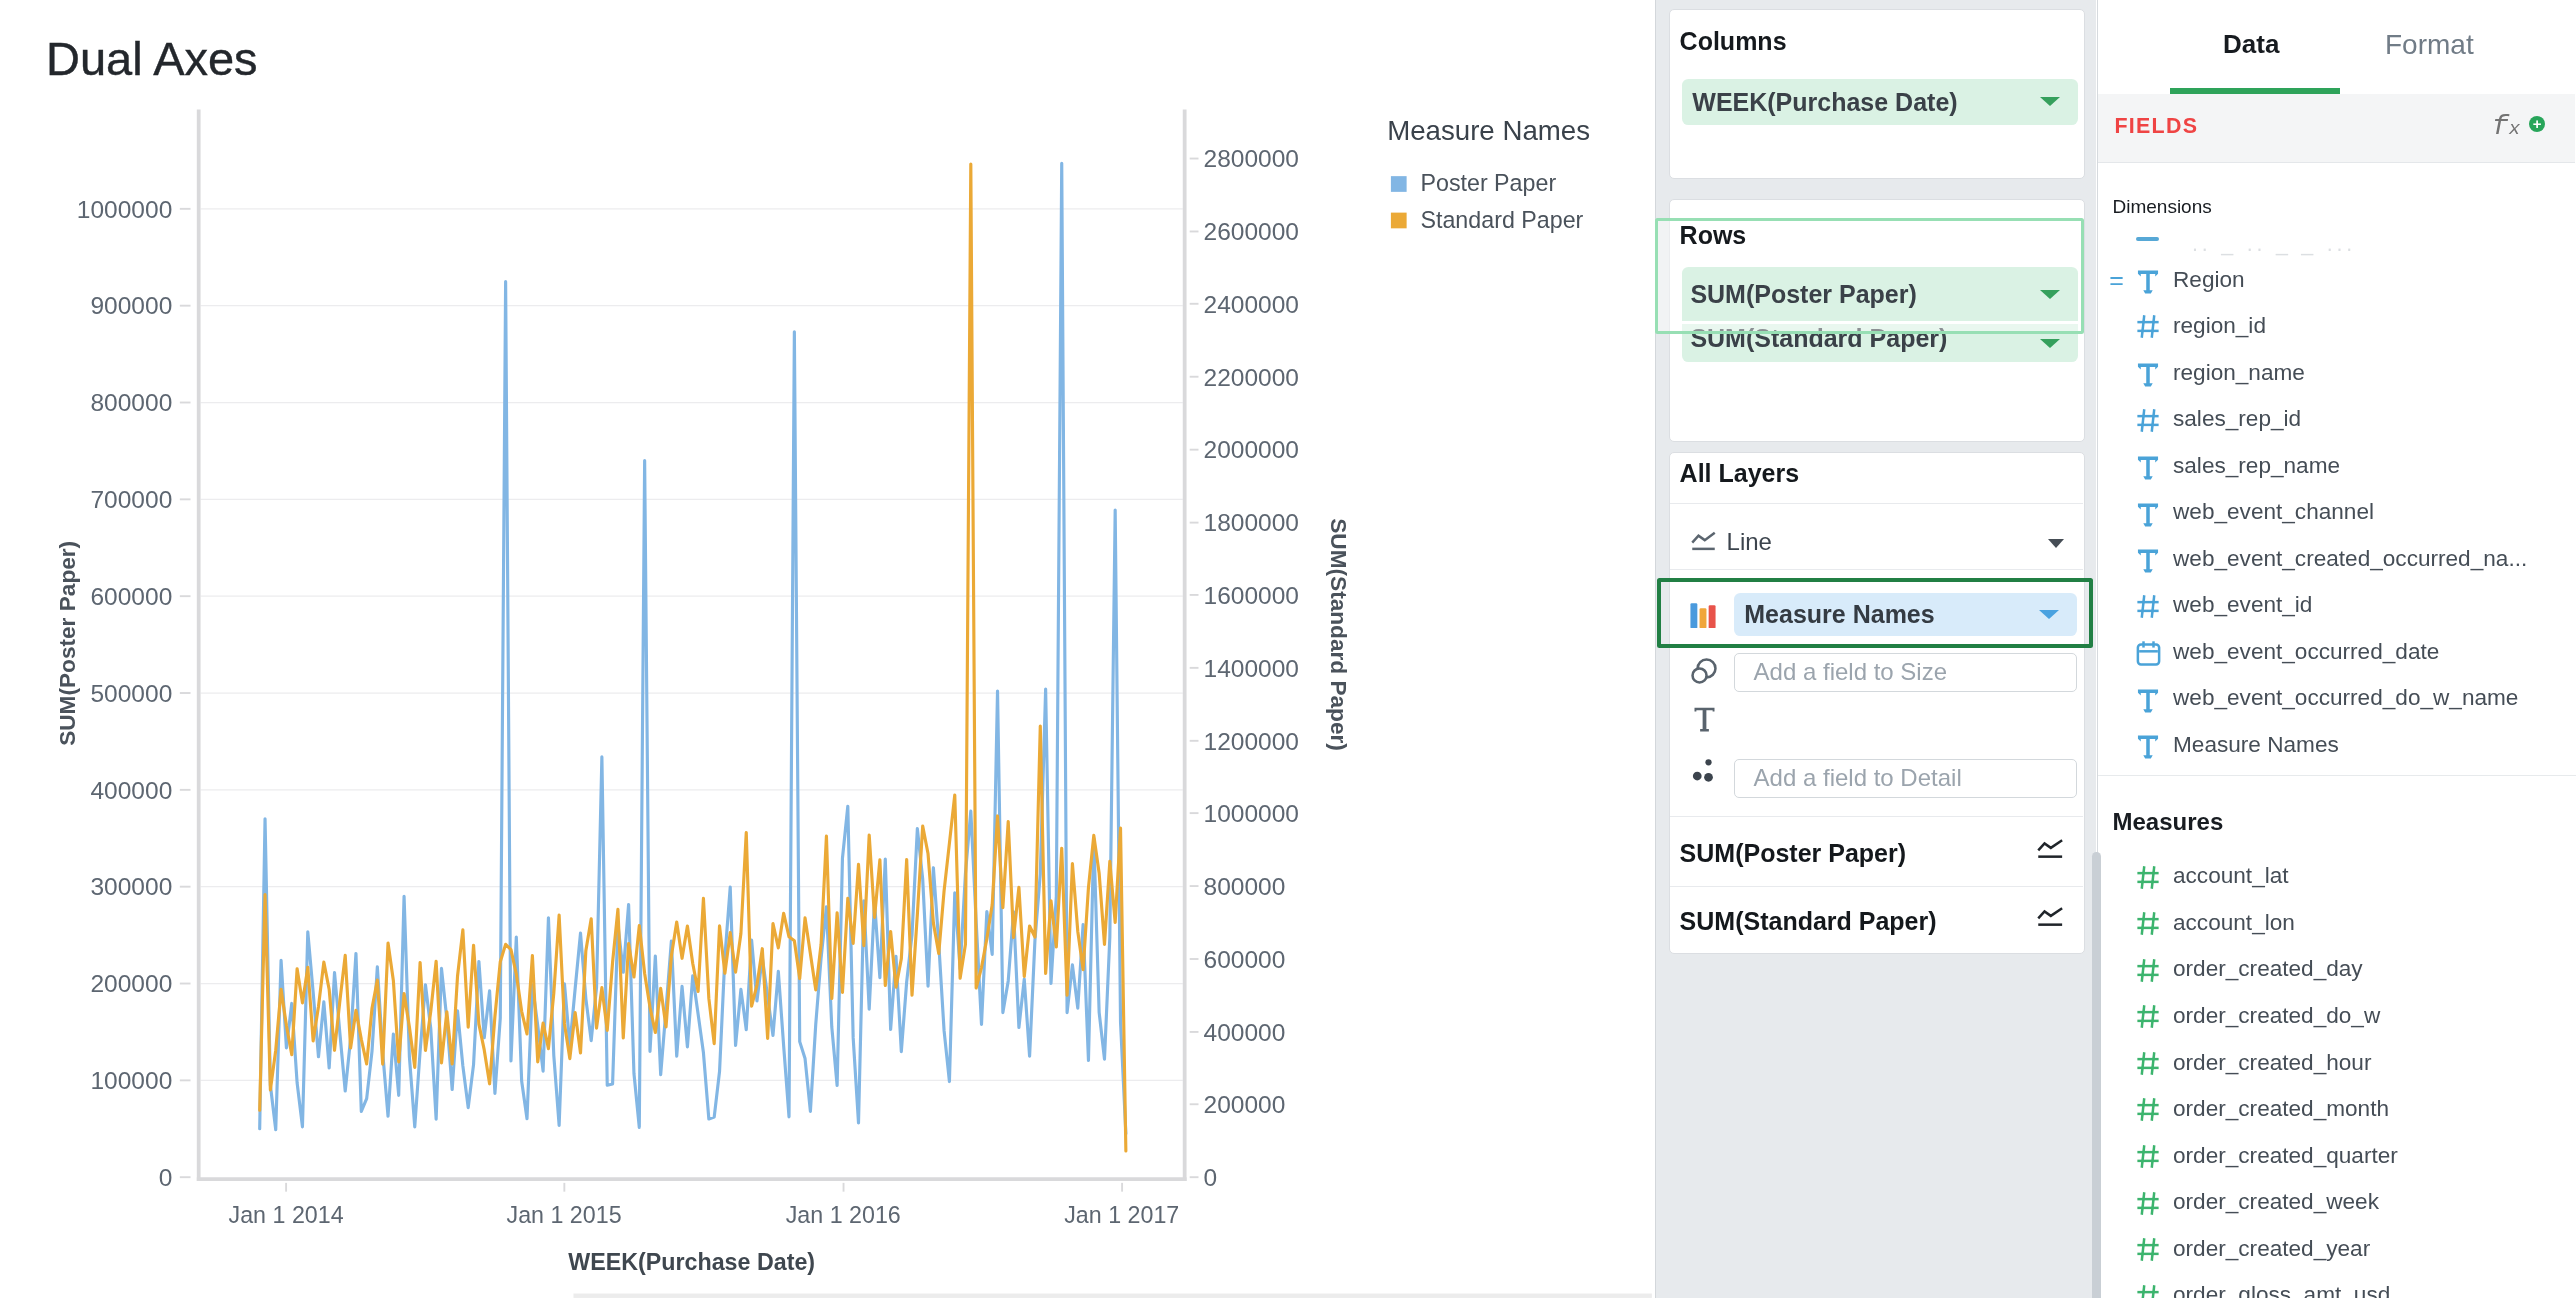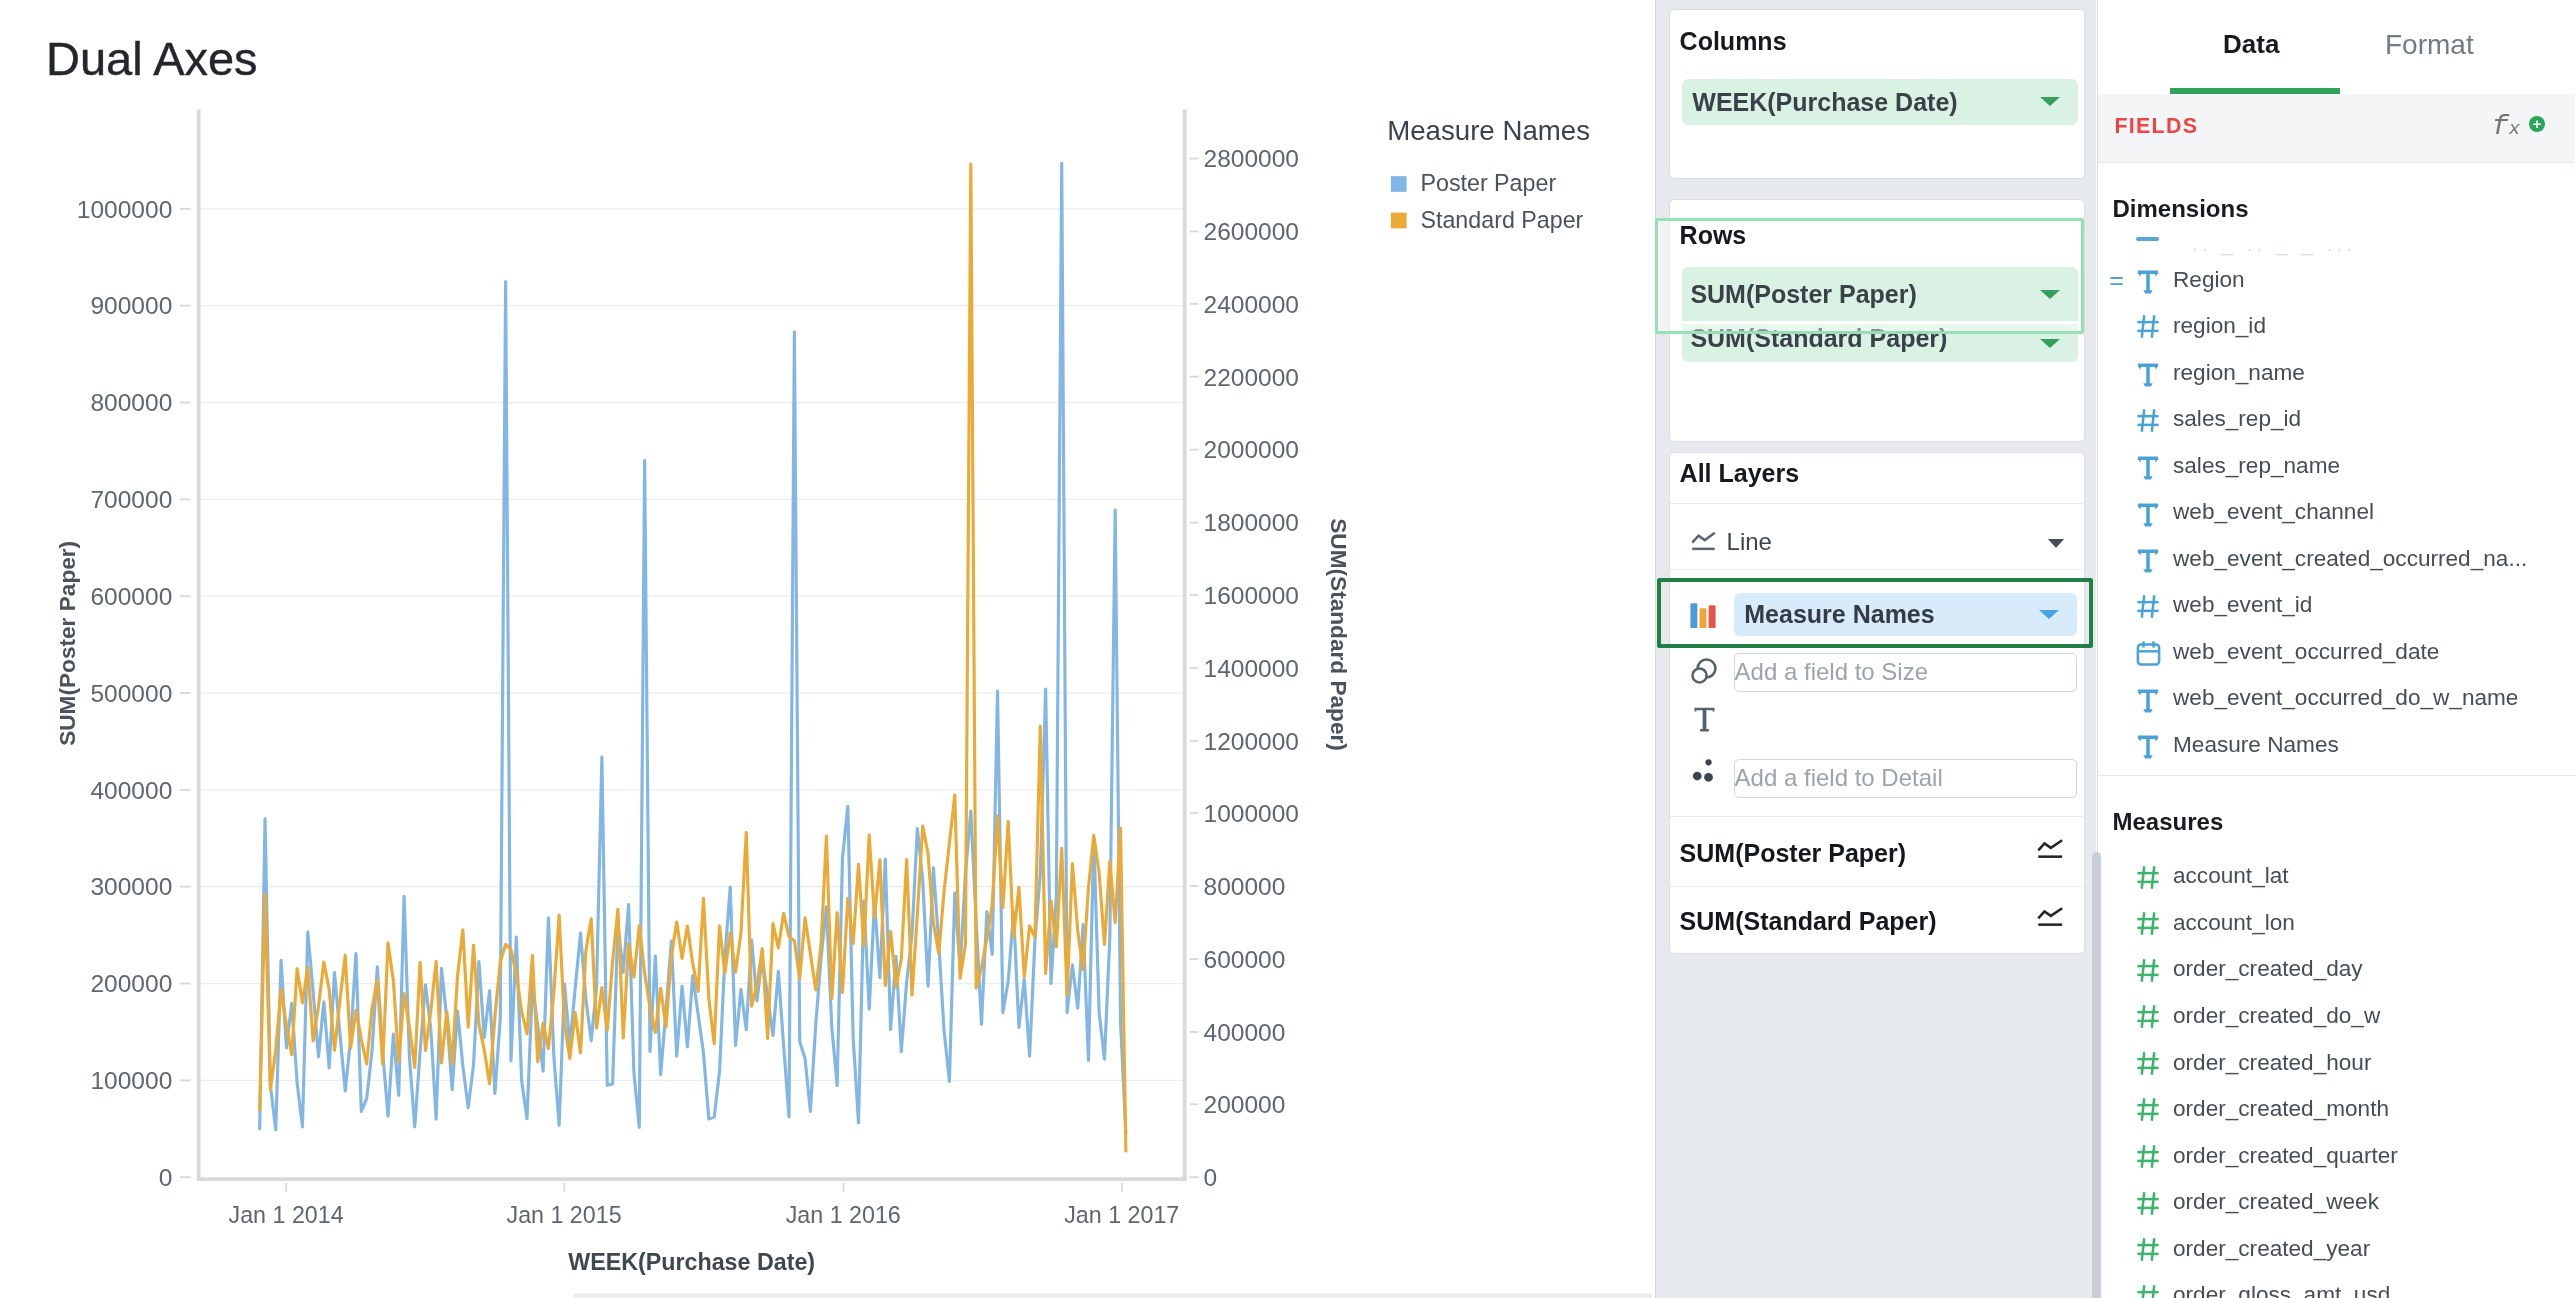--- a/index.html
+++ b/index.html
@@ -1,19 +1,19 @@
 <!DOCTYPE html>
 <html style="font-size:10px"><head><meta charset="utf-8"><style>
 *{margin:0;padding:0;box-sizing:border-box}
 body{width:2576px;height:1298px;position:relative;background:#fff;font-family:"Liberation Sans",sans-serif;overflow:hidden}
 .abs{position:absolute}
 .card{position:absolute;left:12.6px;width:416px;background:#fff;border:1.3px solid #dbdee2;border-radius:5px}
 .ctitle{position:absolute;left:10px;font-size:25px;font-weight:bold;color:#15191d;line-height:1}
 .pill{position:absolute;border-radius:6.3px;font-size:25px;font-weight:bold;color:#3a4148}
-.inp{position:absolute;left:64px;width:343px;height:39px;border:1.9px solid #d3d8dc;border-radius:5px;background:#fff;font-size:24px;color:#9ba4ad;line-height:35px;}
+.inp{position:absolute;left:64px;width:343px;height:39px;border:1.9px solid #d3d8dc;border-radius:5px;background:#fff;font-size:24px;color:#9ba4ad;line-height:35px;padding-left:19px}
 .frow{position:absolute;font-size:22.6px;color:#454d56;line-height:1}
 .ficon{position:absolute;left:38px}
 .ftext{position:absolute;left:75px}
 </style></head><body>
 <div class="abs" style="left:0;top:0"><svg width="1655" height="1298" viewBox="0 0 2632 2064" font-family="Liberation Sans, sans-serif">
 <line x1="319" y1="1718" x2="1881" y2="1718" stroke="#ececee" stroke-width="2"></line>
 <line x1="319" y1="1564" x2="1881" y2="1564" stroke="#ececee" stroke-width="2"></line>
 <line x1="319" y1="1410" x2="1881" y2="1410" stroke="#ececee" stroke-width="2"></line>
 <line x1="319" y1="1256" x2="1881" y2="1256" stroke="#ececee" stroke-width="2"></line>
 <line x1="319" y1="1102" x2="1881" y2="1102" stroke="#ececee" stroke-width="2"></line>
@@ -155,21 +155,21 @@
 </div>
 </div>
 <div class="abs" style="left:2097px;top:0;width:479px;height:916px;background:#fff;border-left:1.9px solid #d6dade">
 <div class="abs" style="left:125px;top:31px;font-size:26px;font-weight:bold;color:#171b20;line-height:1">Data</div>
 <div class="abs" style="left:287px;top:31px;font-size:28px;color:#717c87;line-height:1">Format</div>
 <div class="abs" style="left:72px;top:88px;width:170px;height:6.3px;background:#2ea35a"></div>
 <div class="abs" style="left:0;top:94px;width:477px;height:69px;background:#f4f5f6;border-bottom:1.3px solid #e4e7ea"></div>
 <div class="abs" style="left:16.4px;top:116px;font-size:21.4px;font-weight:bold;letter-spacing:1.3px;color:#ef4444;line-height:1">FIELDS</div>
 <div class="abs" style="left:394px;top:113px;font-size:28px;font-style:italic;font-family:Liberation Mono, monospace;color:#737373;line-height:1">f<span style="font-size:19px">x</span></div>
 <div class="abs" style="left:431px;top:116px;width:16.4px;height:16.4px;border-radius:50%;background:#27a55a;color:#fff;font-size:15px;line-height:15.7px;text-align:center;font-weight:bold">+</div>
-<div class="abs" style="left:14.5px;top:197px;font-size:24px;font-weight:bold;color:#181c21;line-height:1">Dimensions</div>
+<div class="abs" style="left:14.5px;top:197px;font-size:19px;font-weight:normal;color:#181c21;line-height:1">Dimensions</div>
 <div class="abs" style="left:38px;top:237px;width:22.6px;height:4.4px;border-radius:1.9px;background:#57a8d6"></div>
 <div class="abs" style="left:94px;top:234px;font-size:21.4px;color:#dcdfe2;letter-spacing:3.8px;line-height:1">.. _ .. _ _ ...</div>
 <div class="ficon" style="top:268px"><svg width="24" height="26.4" viewBox="0 0 38 42">
         <path d="M3 4 H35 V9 L30.5 13.5 V9.5 H21.8 V35.5 H26.5 L23.5 40.5 H14.5 L11.5 35.5 H16.2 V9.5 H7.5 V13.5 L3 9 Z" fill="#4aa3d8"></path>
       </svg></div>
 <div class="abs" style="left:11.3px;top:268px;font-size:25px;color:#4aa3d8;line-height:1">=</div>
 <div class="ftext frow" style="top:269px">Region</div>
 <div class="ficon" style="top:314px"><svg width="24" height="25" viewBox="0 0 38 40">
         <g stroke="#4aa3d8" stroke-width="4" fill="none">
           <line x1="13" y1="2" x2="9" y2="38"></line>

